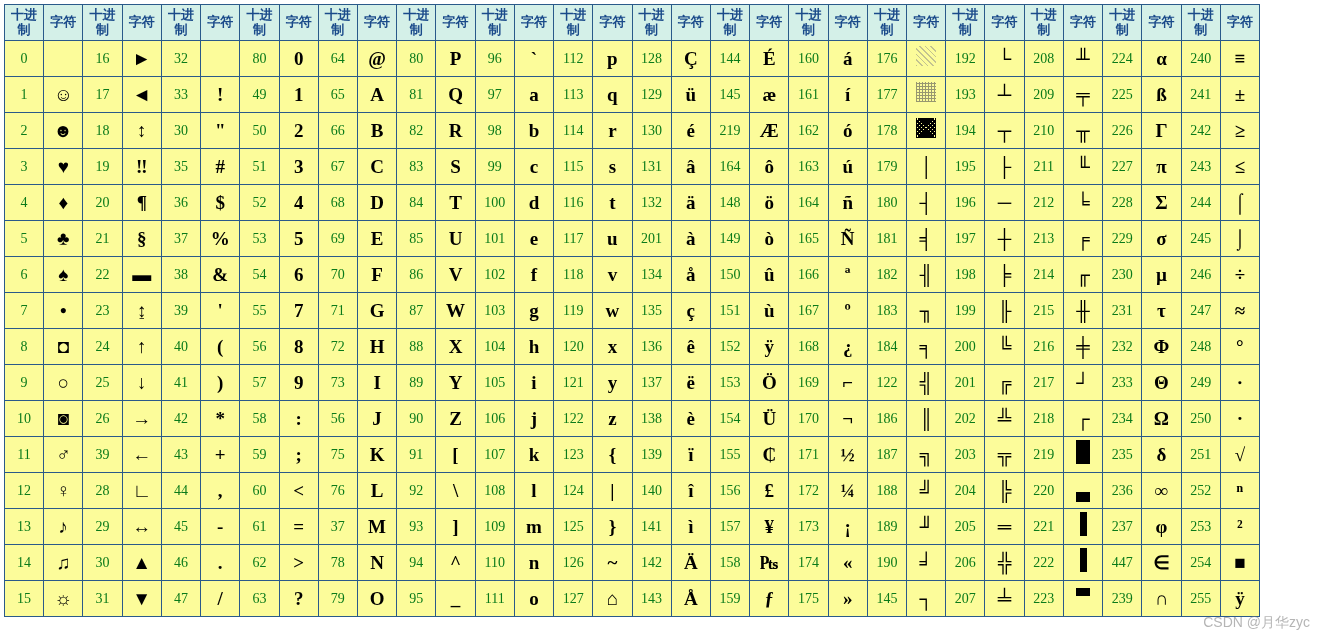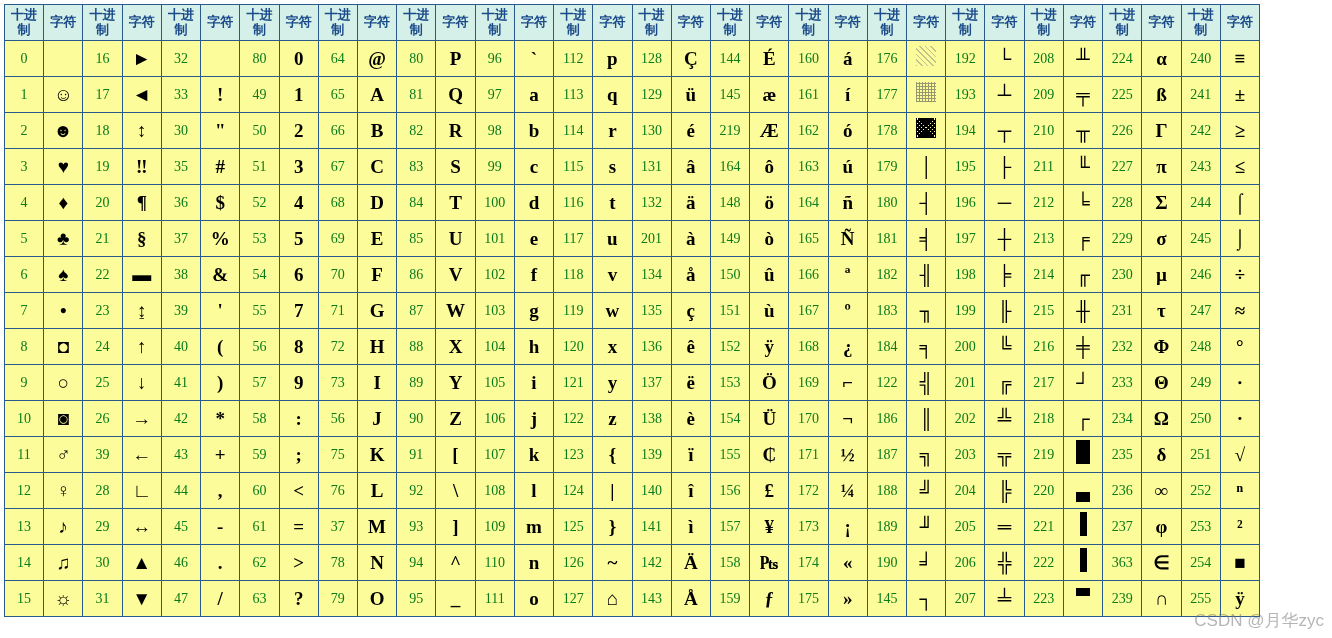--- a/index.html
+++ b/index.html
@@ -36,24 +36,24 @@
     font-weight: normal;
   }
   td.chr {
     color: #000;
     font-size: 19px;
     font-weight: bold;
     font-family: "Times New Roman", "Arial Unicode MS", serif;
   }
   .watermark {
     position: fixed;
-    right: 8px;
+    right: 22px;
     bottom: 6px;
     color: rgba(120,120,120,0.55);
-    font-size: 17px;
+    font-size: 14px;
     font-family: sans-serif;
   }
   .shade-light {
     display:inline-block; width:20px; height:20px;
     background-image: repeating-linear-gradient(45deg,#888 0 1px,transparent 1px 4px);
     opacity:0.5;
   }
   .shade-med {
     display:inline-block; width:20px; height:20px;
     background-image: repeating-linear-gradient(0deg,#555 0 1px,transparent 1px 3px),
@@ -608,21 +608,21 @@
         <td class="dec">158</td>
         <td class="chr">₧</td>
         <td class="dec">174</td>
         <td class="chr">«</td>
         <td class="dec">190</td>
         <td class="chr">╛</td>
         <td class="dec">206</td>
         <td class="chr">╬</td>
         <td class="dec">222</td>
         <td class="chr"><span class="blk-full" style="width:7px"></span></td>
-        <td class="dec">363</td>
+        <td class="dec">447</td>
         <td class="chr">∈</td>
         <td class="dec">254</td>
         <td class="chr">■</td>
       </tr>
       <tr>
         <td class="dec">15</td>
         <td class="chr">☼</td>
         <td class="dec">31</td>
         <td class="chr">▼</td>
         <td class="dec">47</td>

